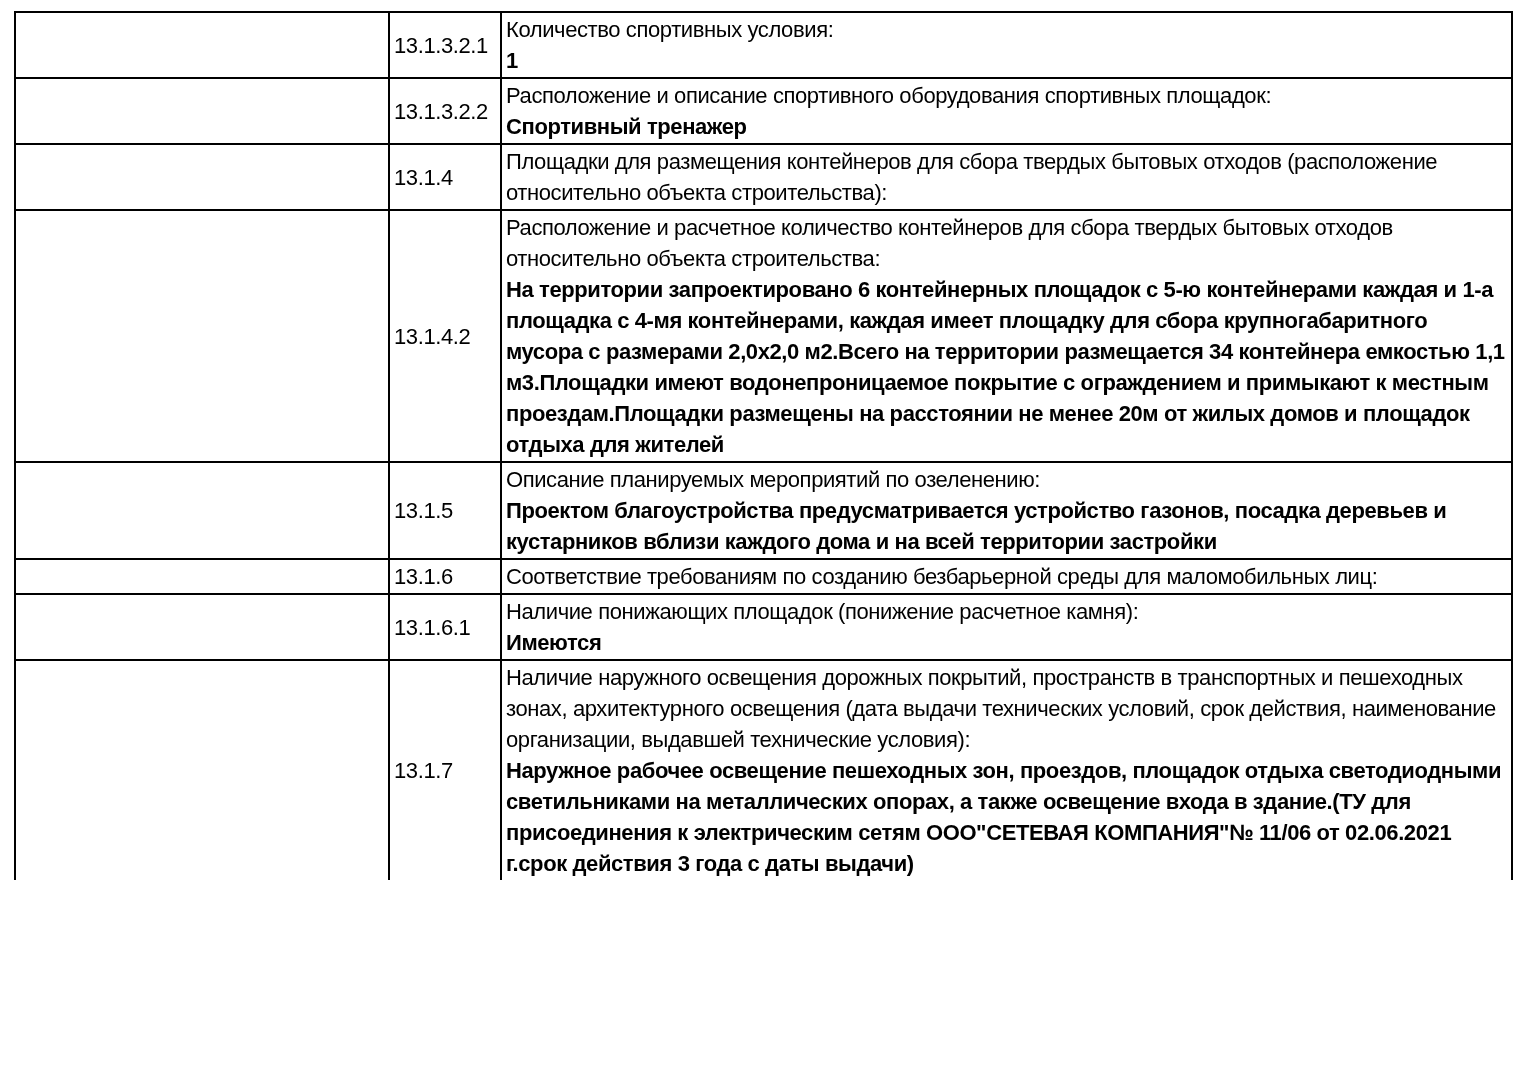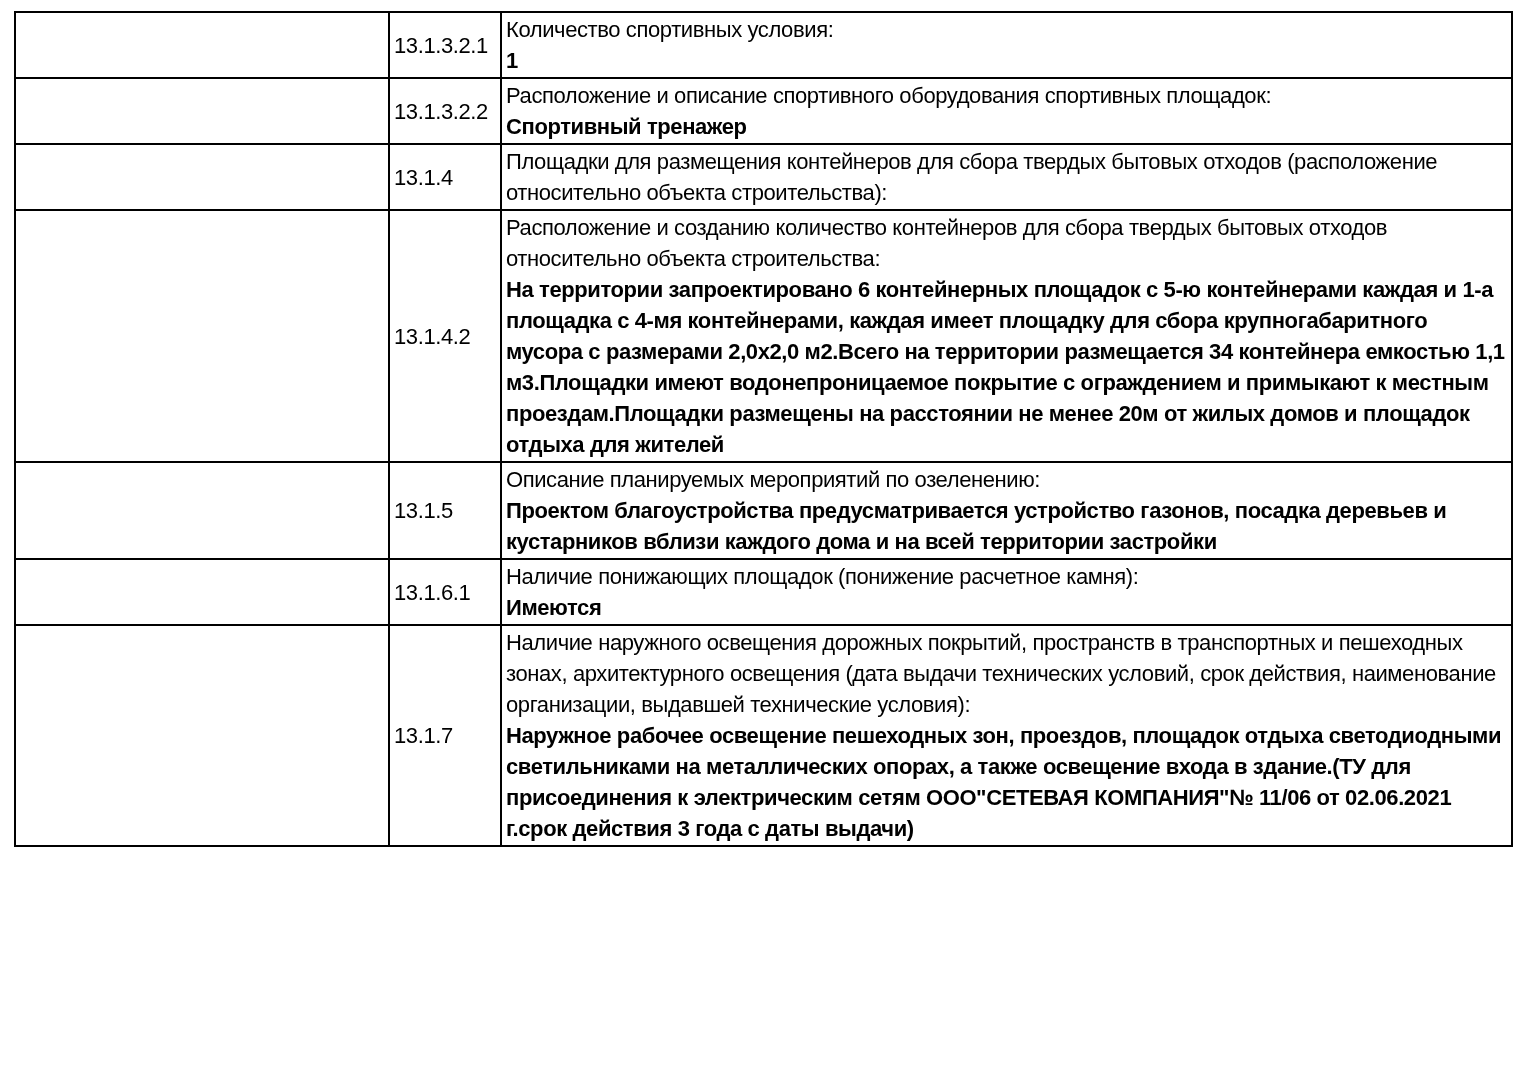--- a/index.html
+++ b/index.html
@@ -76,34 +76,42 @@
           <span class="label">Площадки для размещения контейнеров для сбора твердых бытовых отходов (расположение относительно объекта строительства):</span>
           <span class="value"></span>
         </td>
       </tr>
 
 
       <tr>
         <td class="cell-empty"></td>
         <td class="cell-code">13.1.4.2</td>
         <td class="cell-content">
-          <span class="label">Расположение и созданию количество контейнеров для сбора твердых бытовых отходов относительно объекта строительства:</span>
+          <span class="label">Расположение и расчетное количество контейнеров для сбора твердых бытовых отходов относительно объекта строительства:</span>
           <span class="value">На территории запроектировано 6 контейнерных площадок с 5-ю контейнерами каждая и 1-а площадка с 4-мя контейнерами, каждая имеет площадку для сбора крупногабаритного мусора с размерами 2,0х2,0 м2.Всего на территории размещается 34 контейнера емкостью 1,1 м3.Площадки имеют водонепроницаемое покрытие с ограждением и примыкают к местным проездам.Площадки размещены на расстоянии не менее 20м от жилых домов и площадок отдыха для жителей</span>
         </td>
       </tr>
 
       <tr>
         <td class="cell-empty"></td>
         <td class="cell-code">13.1.5</td>
         <td class="cell-content">
           <span class="label">Описание планируемых мероприятий по озеленению:</span>
           <span class="value">Проектом благоустройства предусматривается устройство газонов, посадка деревьев и кустарников вблизи каждого дома и на всей территории застройки</span>
         </td>
       </tr>
 
+      <tr>
+        <td class="cell-empty"></td>
+        <td class="cell-code">13.1.6</td>
+        <td class="cell-content">
+          <span class="label">Соответствие требованиям по созданию безбарьерной среды для маломобильных лиц:</span>
+          <span class="value"></span>
+        </td>
+      </tr>
 
       <tr>
         <td class="cell-empty"></td>
         <td class="cell-code">13.1.6.1</td>
         <td class="cell-content">
           <span class="label">Наличие понижающих площадок (понижение расчетное камня):</span>
           <span class="value">Имеются</span>
         </td>
       </tr>
 

